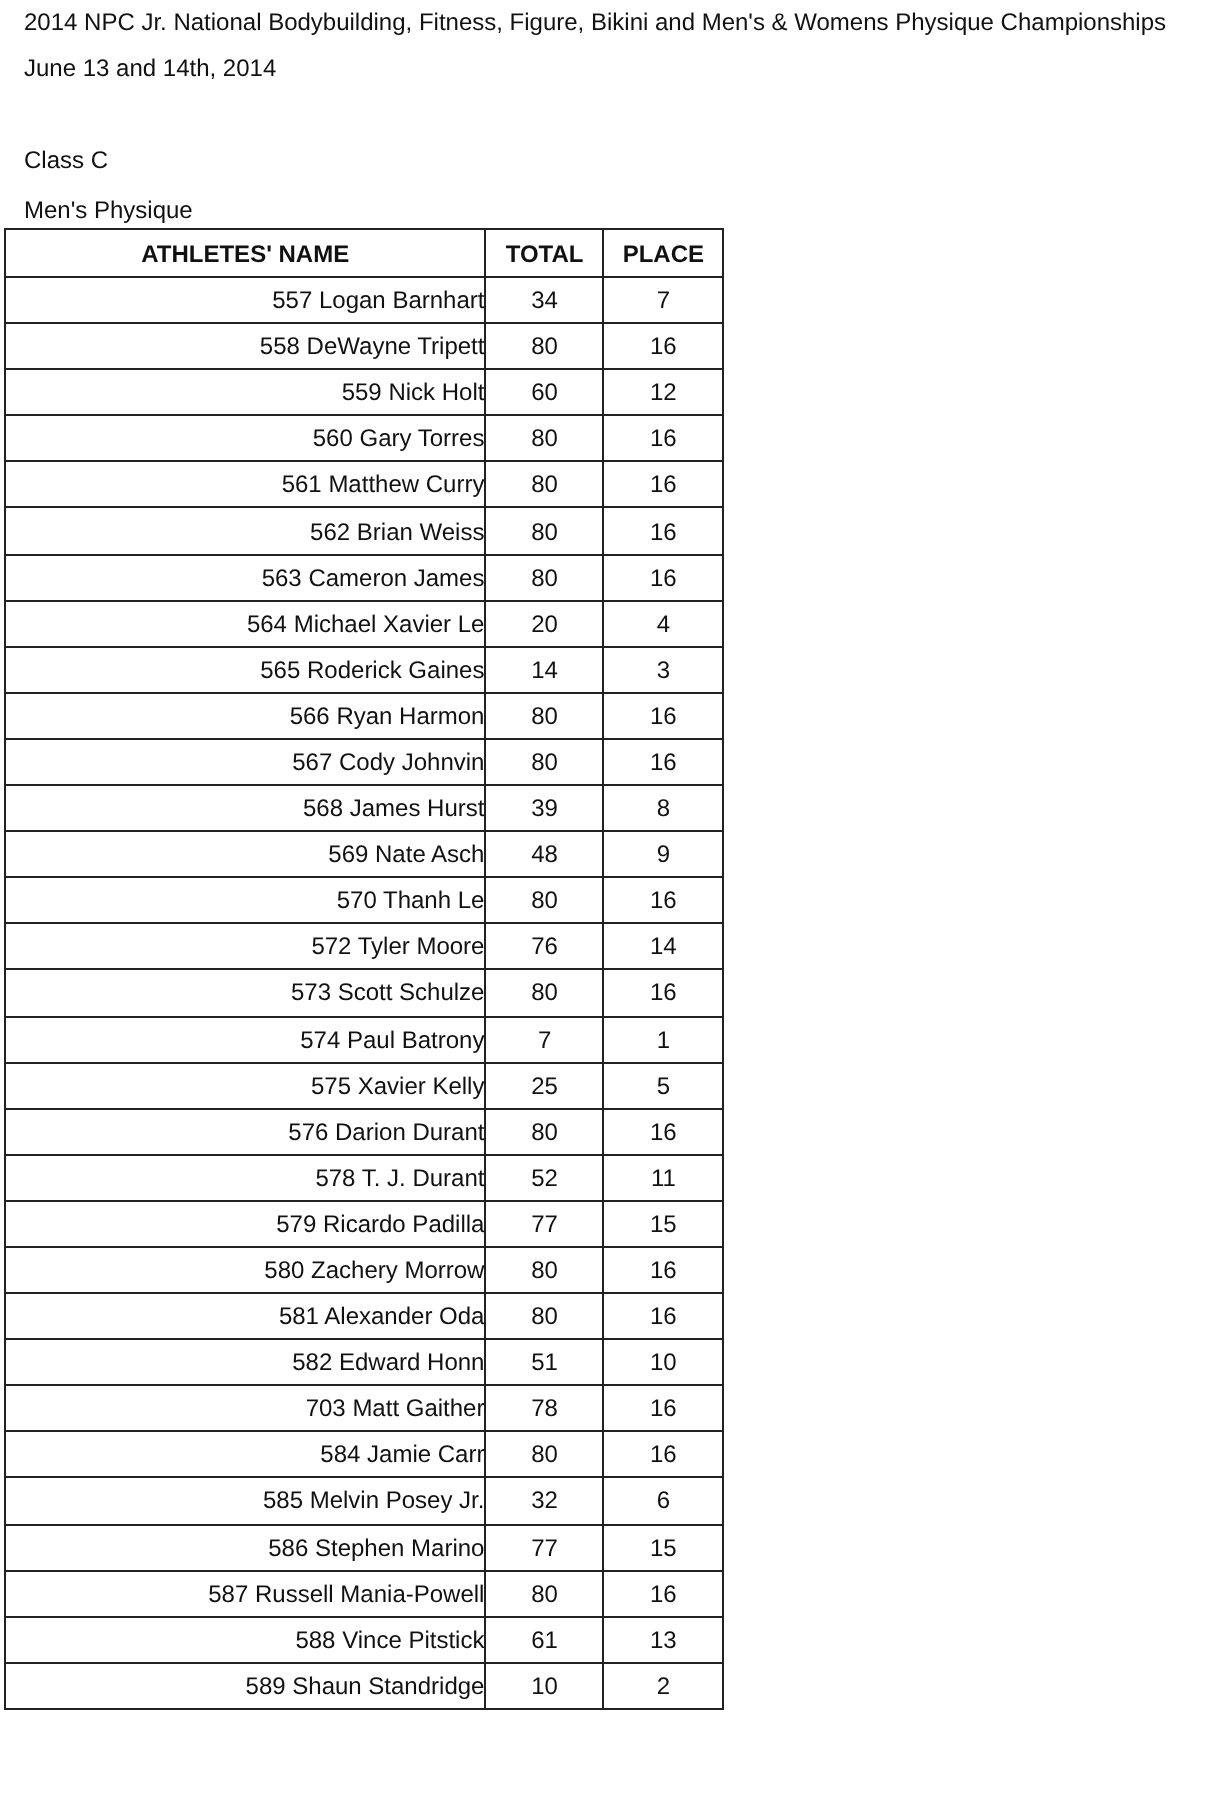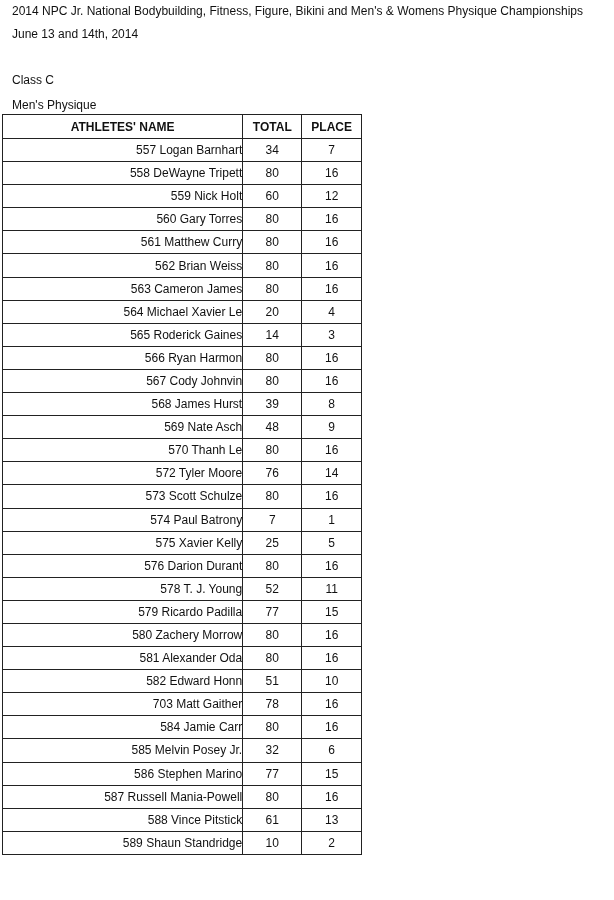--- a/index.html
+++ b/index.html
@@ -127,21 +127,21 @@
         <td class="name"><span class="id">575</span> <span>Xavier Kelly</span></td>
         <td class="num">25</td>
         <td class="num">5</td>
       </tr>
       <tr>
         <td class="name"><span class="id">576</span> <span>Darion Durant</span></td>
         <td class="num">80</td>
         <td class="num">16</td>
       </tr>
       <tr>
-        <td class="name"><span class="id">578</span> <span>T. J. Young</span></td>
+        <td class="name"><span class="id">578</span> <span>T. J. Durant</span></td>
         <td class="num">52</td>
         <td class="num">11</td>
       </tr>
       <tr>
         <td class="name"><span class="id">579</span> <span>Ricardo Padilla</span></td>
         <td class="num">77</td>
         <td class="num">15</td>
       </tr>
       <tr>
         <td class="name"><span class="id">580</span> <span>Zachery Morrow</span></td>

